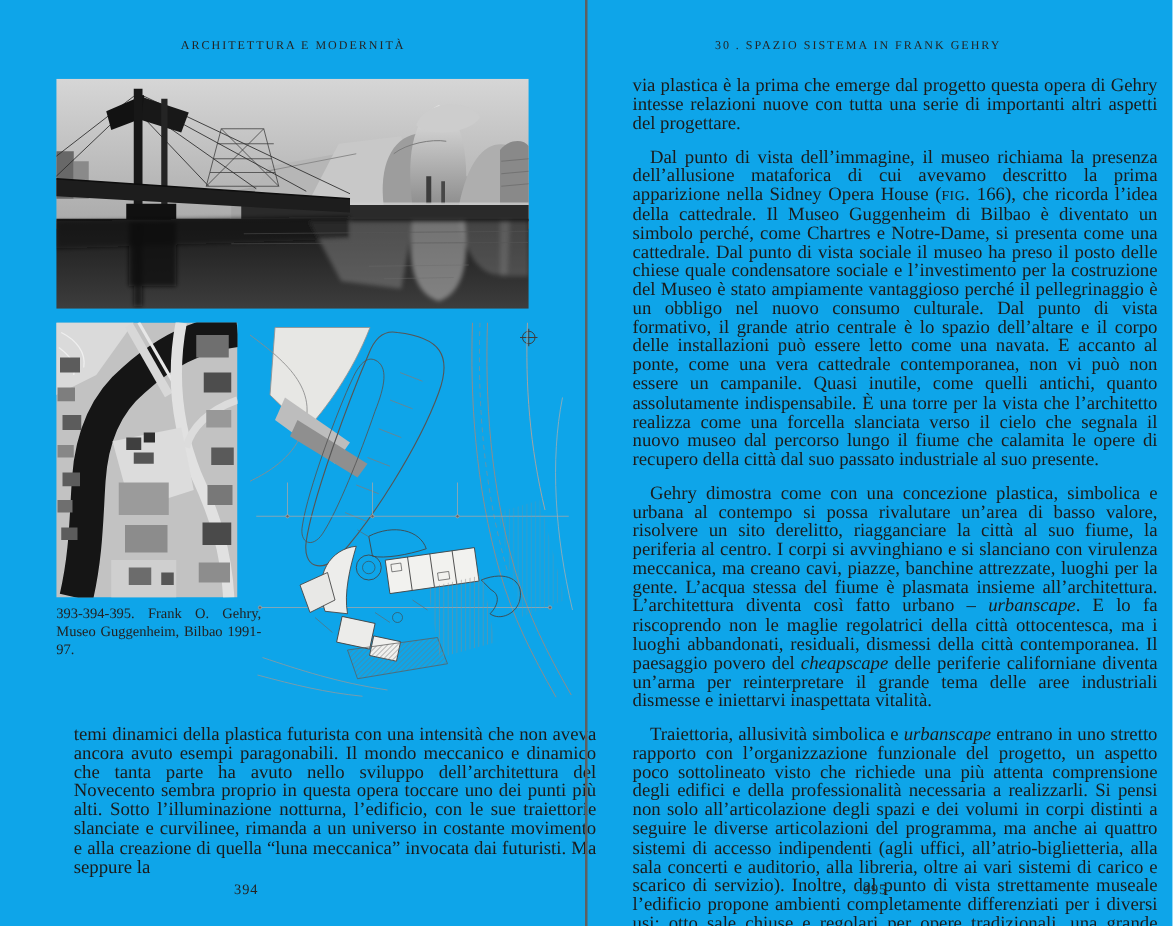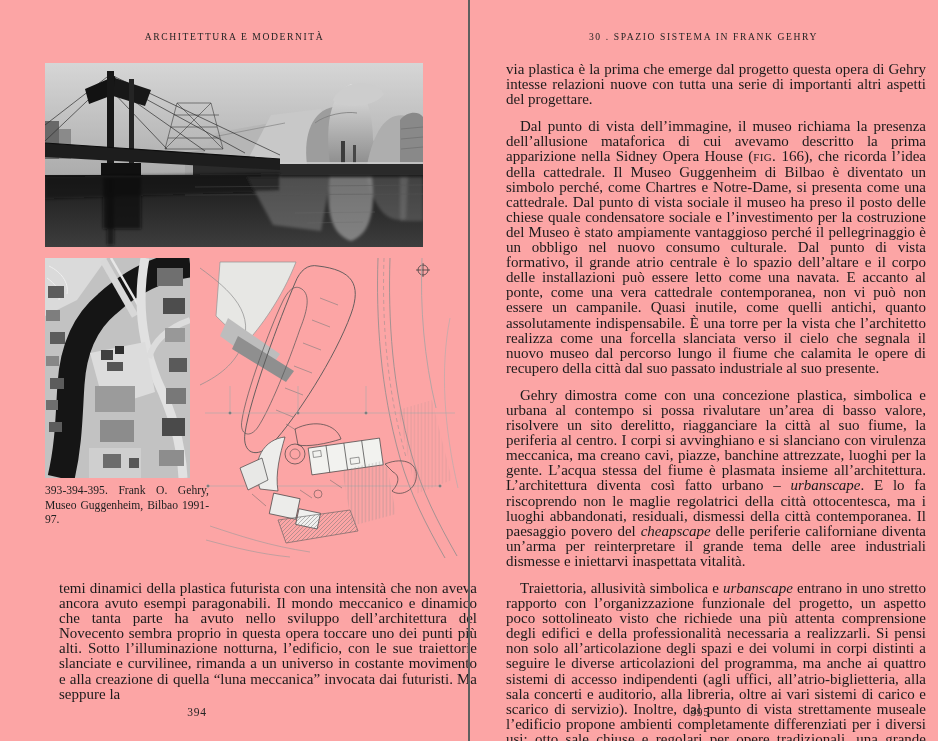--- a/index.html
+++ b/index.html
@@ -1,26 +1,26 @@
 <!DOCTYPE html>
 <html lang="it"><head>
 <meta charset="utf-8">
 <style>
   html,body{margin:0;padding:0;background:#ffffff;}
   .spread{
-    position:relative;width:938px;height:741px;background:#fca5a5;
+    position:relative;width:938px;height:741px;background:#0ea5e9;
     font-family:"Liberation Serif","DejaVu Serif",serif;color:#1c1c1c;overflow:hidden;
   }
   .divider{position:absolute;left:468px;top:0;width:2px;height:741px;background:#5f5f5f;}
   .running-head{
     position:absolute;top:31px;font-size:9.6px;letter-spacing:1.6px;
     text-align:center;color:#242424;white-space:nowrap;
   }
   .running-head.left{left:0;width:469px;}
-  .running-head.right{left:469px;width:469px;}
+  .running-head.right{left:452px;width:469px;}
   .folio{position:absolute;top:706px;font-size:11.5px;letter-spacing:.8px;text-align:center;color:#242424;}
   .folio.left{left:0;width:394px;}
   .folio.right{left:469px;width:462px;}
   .fig{position:absolute;display:block;}
   .fig-photo{left:45px;top:63px;width:378px;height:184px;}
   .fig-aerial{left:45px;top:258px;width:145px;height:220px;}
   .fig-plan{left:200px;top:258px;width:262px;height:300px;}
   .caption{
     position:absolute;left:45px;top:484px;width:164px;
     font-size:11.6px;line-height:14.6px;text-align:justify;color:#222;

